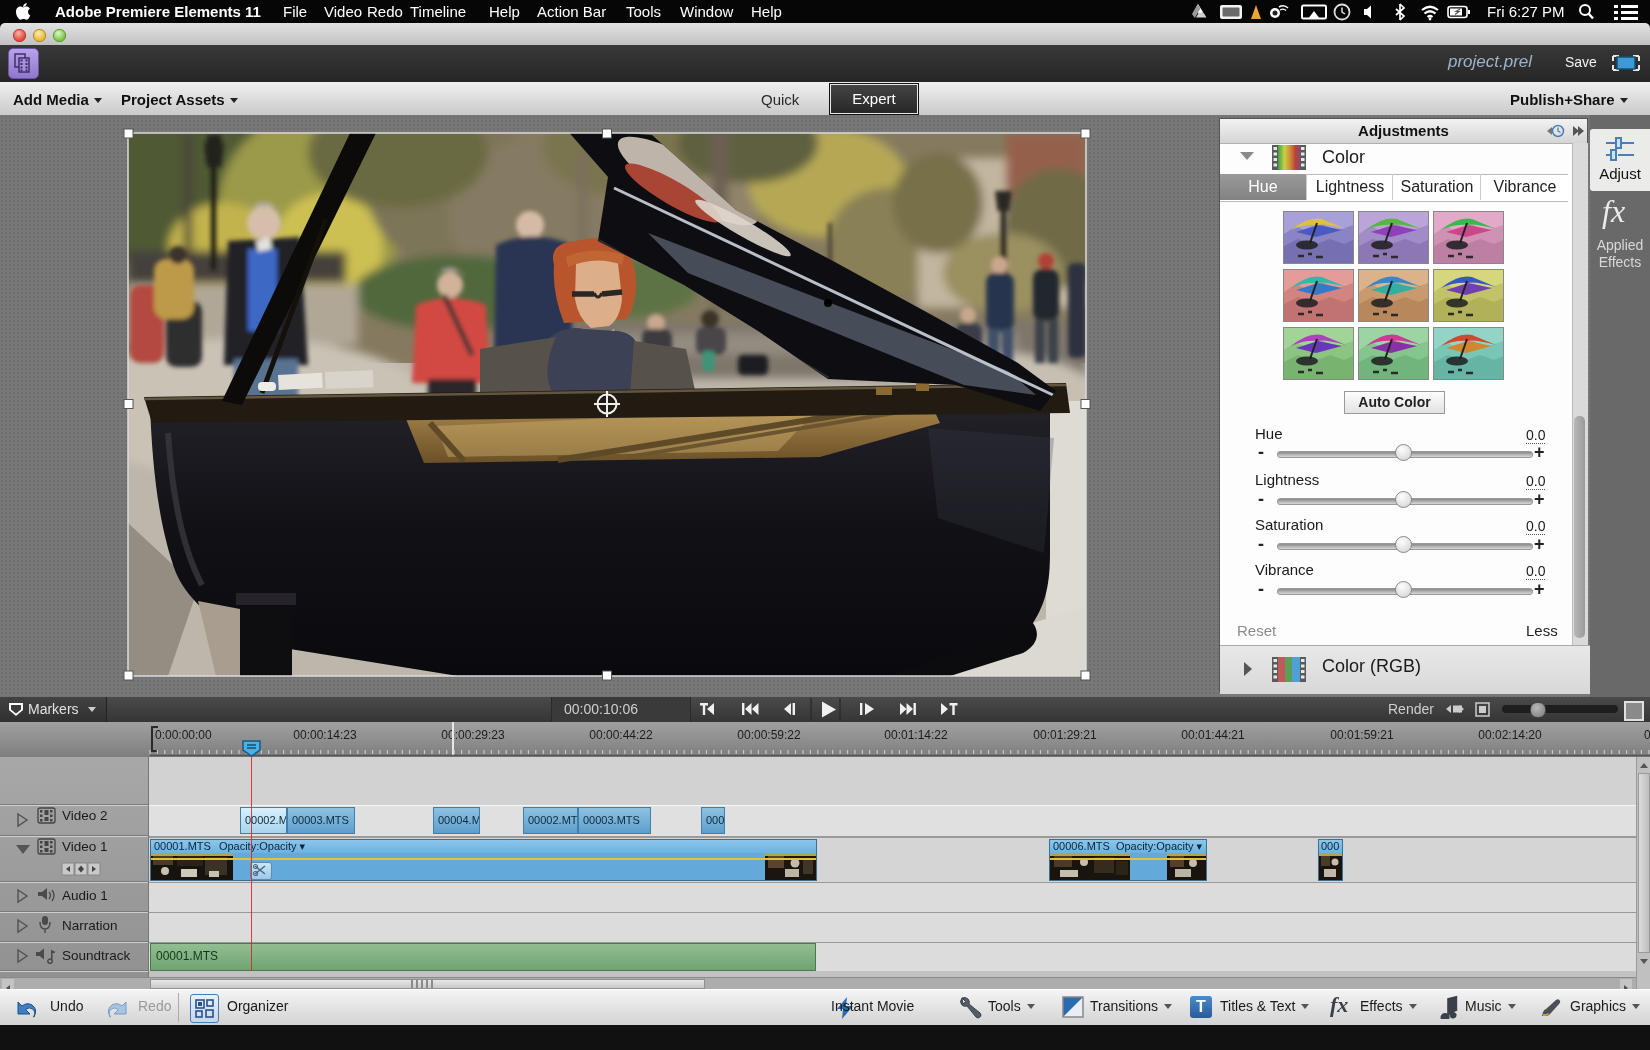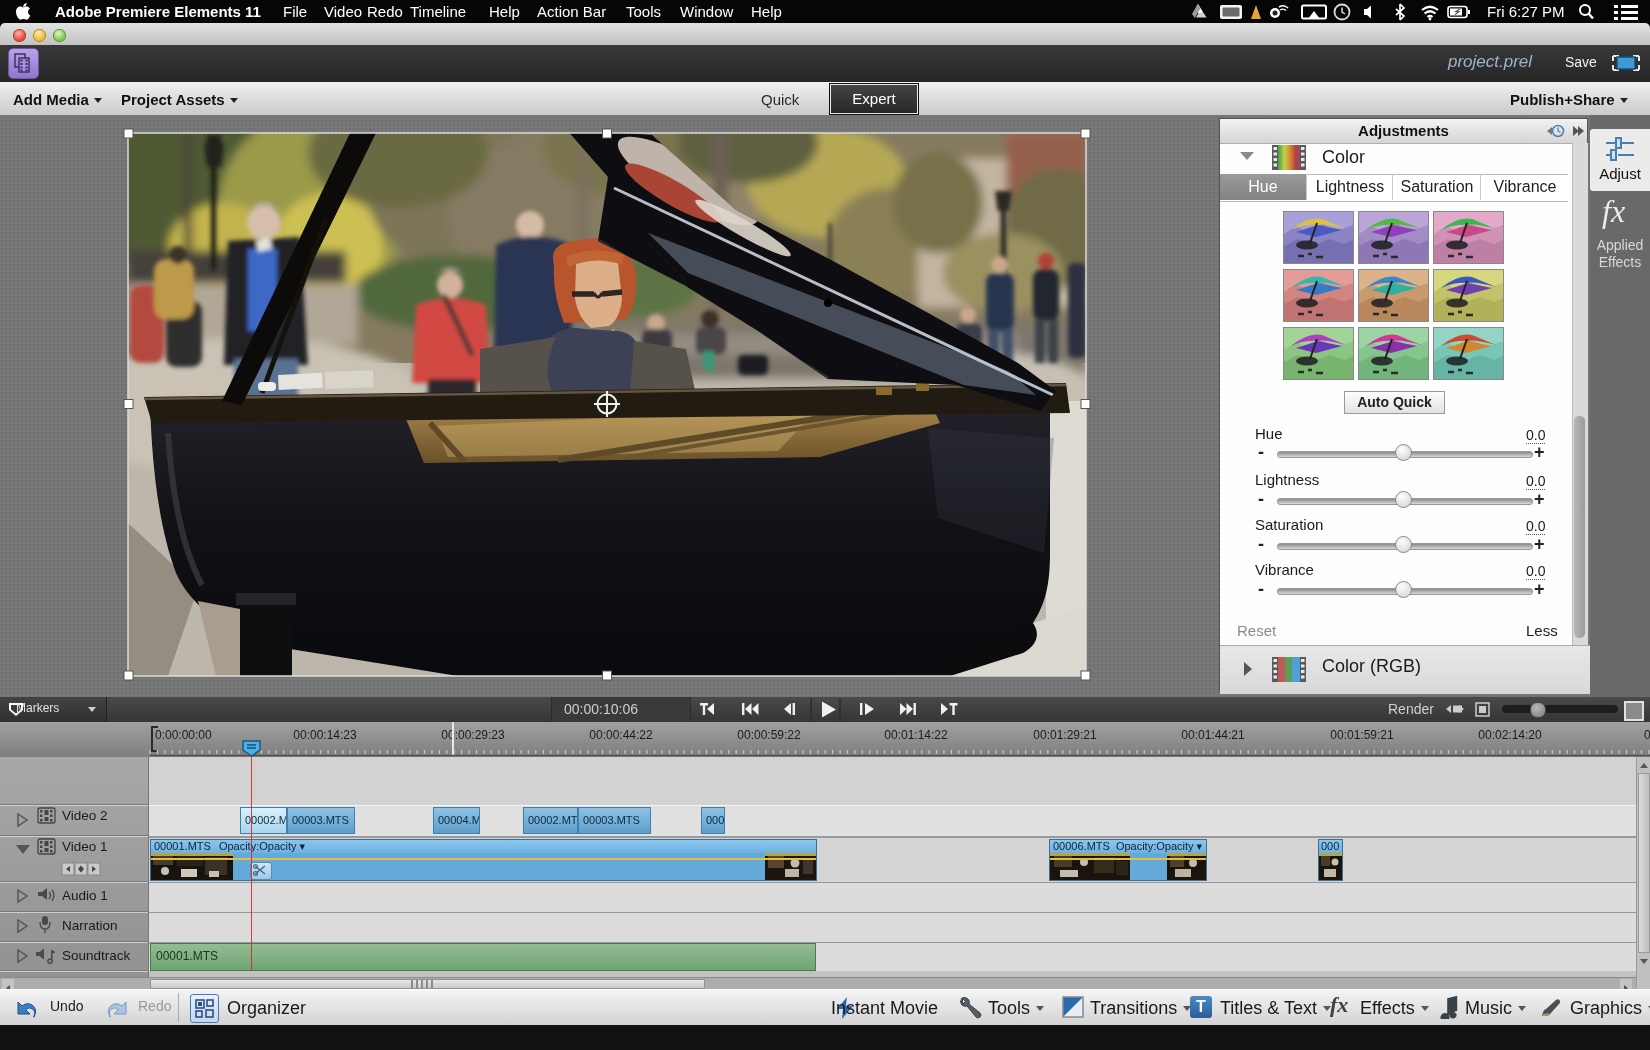--- a/index.html
+++ b/index.html
@@ -30,21 +30,21 @@
   #blackstrip{left:0;top:1025px;width:1650px;height:25px;background:#111;}
   .slab{font-size:15px;color:#1a1a1a;}
   .sval{left:306px;font-size:14px;color:#1a1a1a;border-bottom:1px dotted #555;}
   .srow{left:38px;width:290px;height:16px;}
   .smin{position:absolute;left:0;top:-4px;font-size:18px;font-weight:bold;color:#222;}
   .splus{position:absolute;left:276px;top:-4px;font-size:18px;font-weight:bold;color:#222;}
   .strk{position:absolute;left:19px;top:5px;width:254px;height:5px;background:linear-gradient(#8a8a8a,#d8d8d8);border:1px solid #999;border-radius:3px;}
   .sth{position:absolute;left:137px;top:-2px;width:17px;height:17px;border-radius:9px;background:radial-gradient(circle at 40% 30%,#fdfdfd,#d0d0d0);border:1px solid #888;box-sizing:border-box;}
   .thumb{position:absolute;width:71px;height:53px;border:1px solid #888;box-sizing:border-box;}
   .clip{position:absolute;height:27px;background:linear-gradient(#8ec2e2,#5e9ecb);border:1px solid #3f7fae;box-sizing:border-box;font-size:11px;color:#0c2a3e;padding:6px 0 0 4px;white-space:nowrap;overflow:hidden;}
-  .bitem{position:absolute;top:8px;font-size:18px;color:#1a1a1a;white-space:nowrap;}
+  .bitem{position:absolute;top:8px;font-size:14px;color:#1a1a1a;white-space:nowrap;}
   .bcaret{display:inline-block;width:0;height:0;border-left:4px solid transparent;border-right:4px solid transparent;border-top:5px solid #555;vertical-align:middle;margin-left:6px;margin-bottom:2px;}
 </style>
 </head>
 <body>
 <div id="stage">
 
   <div class="abs" id="menubar">
     <svg class="abs" style="left:16px;top:3px" width="15" height="17" viewBox="0 0 15 17">
         <path fill="#fff" d="M10.7 0c.1 1-.3 2-.9 2.7-.6.7-1.6 1.3-2.6 1.2-.1-1 .4-2 1-2.6C8.8.6 9.8.1 10.7 0zM13.9 5.7c-.1.1-1.9 1.1-1.9 3.2 0 2.5 2.2 3.4 2.3 3.4 0 .1-.4 1.2-1.2 2.4-.7 1-1.5 2-2.7 2s-1.5-.7-2.9-.7-1.8.7-2.9.7-2-1.1-2.8-2.1C.8 13.2 0 10.9 0 8.8c0-3.5 2.3-5.3 4.5-5.3 1.2 0 2.2.8 2.9.8.7 0 1.8-.8 3.2-.8.5 0 2.2 0 3.3 2.2z"></path>
       </svg>
@@ -477,21 +477,21 @@
 <path d="M0 22 L12 14 L24 20 L38 12 L52 19 L69 13 L69 51 L0 51 Z" fill="#79c6b6"></path>
 <path d="M0 34 L14 27 L30 33 L46 27 L60 32 L69 28 L69 51 L0 51 Z" fill="#66b5a4"></path>
 <path d="M7 18 Q24 4 38 7 L62 17 Q40 11 34 13 Q20 12 7 18 Z" fill="#d04830"></path>
 <path d="M12 20 L34 13 L58 18 L32 25 Z" fill="#d08830"></path>
 <path d="M33 11 L26 31" stroke="#222" stroke-width="2"></path>
 <ellipse cx="23" cy="33" rx="11" ry="4.5" fill="#1d1d20" opacity="0.85"></ellipse>
 <path d="M14 44 h6 M24 42 h4 M32 45 h7" stroke="#2a2a2a" stroke-width="2.5"></path>
 </svg></div>
     </div>
 
-    <div class="abs" style="left:124px;top:272px;width:99px;height:21px;background:linear-gradient(#fdfdfd,#e2e2e2);border:1px solid #999;font-size:14px;font-weight:bold;color:#222;text-align:center;line-height:21px;">Auto Quick</div>
+    <div class="abs" style="left:124px;top:272px;width:99px;height:21px;background:linear-gradient(#fdfdfd,#e2e2e2);border:1px solid #999;font-size:14px;font-weight:bold;color:#222;text-align:center;line-height:21px;">Auto Color</div>
 
     <div class="abs slab" style="left:35px;top:306px;">Hue</div>
       <div class="abs sval" style="top:308px;">0.0</div>
     <div class="abs slab" style="left:35px;top:352px;">Lightness</div>
       <div class="abs sval" style="top:354px;">0.0</div>
     <div class="abs slab" style="left:35px;top:397px;">Saturation</div>
       <div class="abs sval" style="top:399px;">0.0</div>
     <div class="abs slab" style="left:35px;top:442px;">Vibrance</div>
       <div class="abs sval" style="top:444px;">0.0</div>
     <div class="abs srow" style="top:327px;">
@@ -561,21 +561,21 @@
     <div class="abs" style="left:12px;top:78px;width:44px;height:36px;color:#ececec;font-size:32px;font-style:italic;font-family:'Liberation Serif',serif;">fx</div>
     <div class="abs" style="left:0;top:122px;width:60px;text-align:center;font-size:14px;color:#d8d8d8;line-height:17px;">Applied<br>Effects</div>
   </div>
 
   <div class="abs" id="tlbar">
     <div class="abs" style="left:0;top:0;width:106px;height:25px;background:linear-gradient(#424242,#303030);border-right:1px solid #222;">
       <svg class="abs" style="left:8px;top:5px" width="16" height="15" viewBox="0 0 16 15">
           <path d="M1 1 h14 v7 l-7 6 -7 -6 Z" fill="#fff"></path>
           <path d="M3 3 h10 v4.5 l-5 4 -5 -4 Z" fill="#3a3a3a"></path>
         </svg>
-      <div class="abs" style="left:16px;top:4px;font-size:12px;color:#e2e2e2;">Markers</div>
+      <div class="abs" style="left:28px;top:4px;font-size:14px;color:#e2e2e2;">Markers</div>
       <div class="abs" style="left:88px;top:10px;width:0;height:0;border-left:4px solid transparent;border-right:4px solid transparent;border-top:5px solid #ccc;"></div>
     </div>
     <div class="abs" style="left:551px;top:0;width:138px;height:25px;background:#3a3a3a;border-left:1px solid #2a2a2a;border-right:1px solid #2a2a2a;">
       <div class="abs" style="left:12px;top:4px;font-size:14px;color:#cfcfcf;">00:00:10:06</div>
     </div>
     <svg class="abs" style="left:695px;top:0" width="270" height="25" viewBox="0 0 270 25">
       <g fill="#f0f0f0">
         <path d="M5 6 h8 v2.4 h-2.8 v9.6 h-2.4 V8.4 H5 Z M19 6 L12 12 L19 18 Z"></path>
         <path d="M47 6 h2.4 v12 H47 Z M56.5 6 L50 12 L56.5 18 Z M63.5 6 L57 12 L63.5 18 Z"></path>
         <path d="M96 6 L89 12 L96 18 Z M97.6 6 h2.4 v12 h-2.4 Z"></path>

